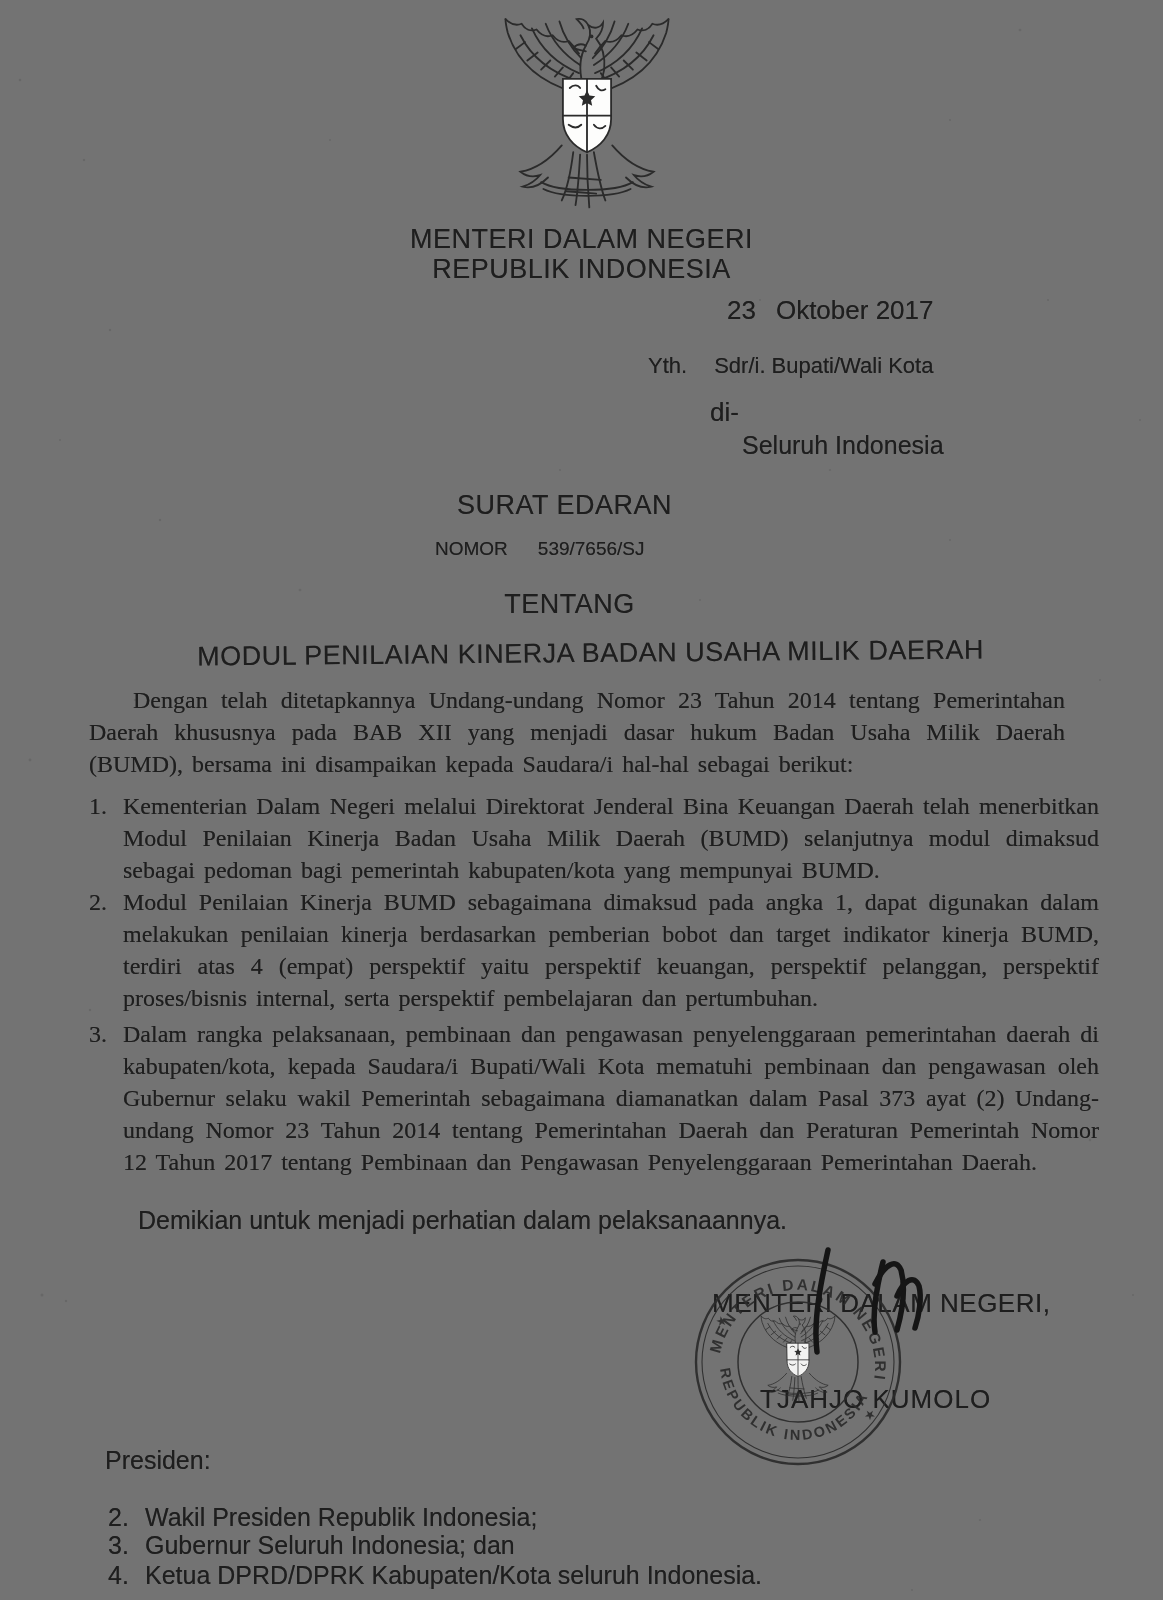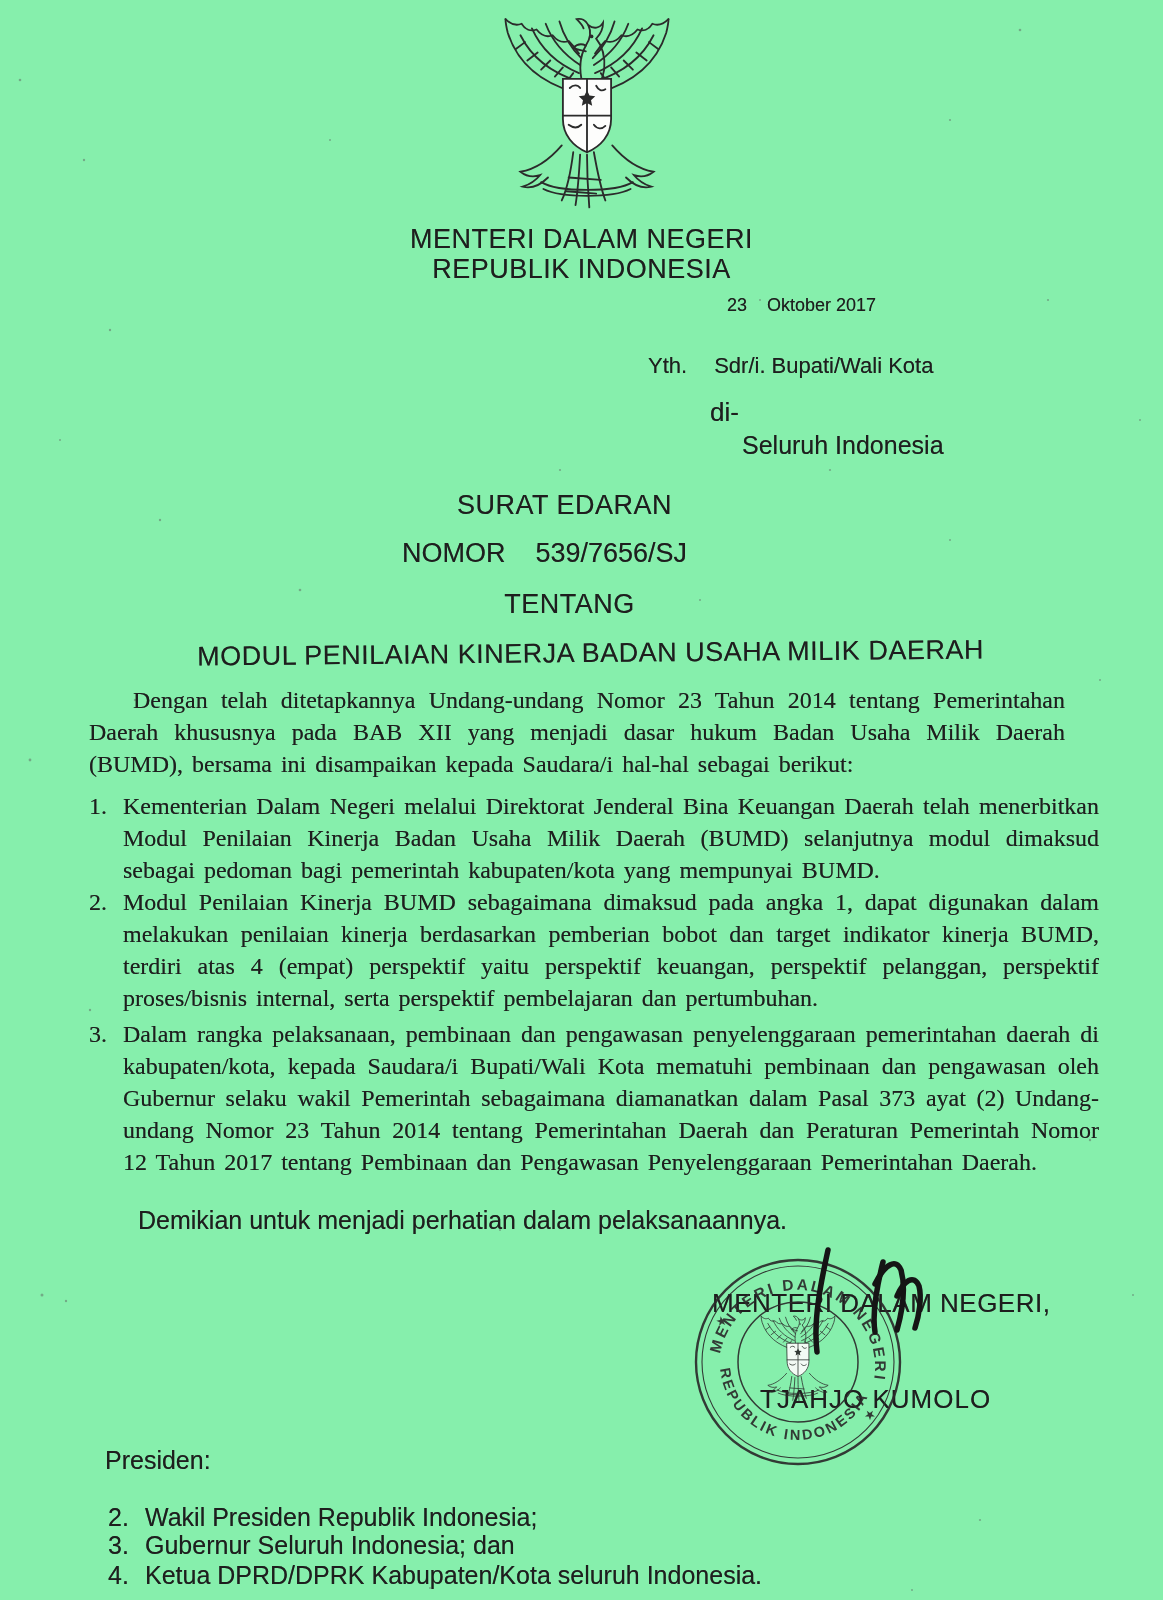--- a/index.html
+++ b/index.html
@@ -1,20 +1,20 @@
 <!DOCTYPE html>
 <html><head>
 <meta charset="utf-8">
 <style>
   html,body{margin:0;padding:0;background:#e8e8e8;}
   .page{
     position:relative;
     width:1163px;height:1600px;
     margin:0 auto;
-    background:#86efac;
+    background:#737373;
     overflow:hidden;
     font-family:"Liberation Sans", sans-serif;
     color:#1e1e1e;
     text-shadow:0 0 0.5px rgba(25,25,25,.55);
   }
   .abs{position:absolute;}
   .ctr{left:0;width:1163px;text-align:center;}
   .heading{font-size:27px;letter-spacing:.5px;white-space:nowrap;}
   .lh{font-size:27px;letter-spacing:.5px;line-height:30px;}
   .body-block{
@@ -119,32 +119,32 @@
 
   <svg class="abs" style="left:472px;top:10px" width="230" height="218" viewBox="0 0 200 190">
     <use href="#garuda"></use>
   </svg>
 
   <div class="abs ctr lh" style="top:224px">
     <div>MENTERI DALAM NEGERI</div>
     <div>REPUBLIK INDONESIA</div>
   </div>
 
-  <div class="abs" style="left:727px;top:295px;font-size:18px;white-space:nowrap">
+  <div class="abs" style="left:727px;top:295px;font-size:26px;white-space:nowrap">
     <span>23</span><span style="display:inline-block;width:20px"></span><span>Oktober 2017</span>
   </div>
 
   <div class="abs" style="left:648px;top:353px;font-size:22px;white-space:nowrap">
     <span>Yth.</span><span style="display:inline-block;width:27px"></span><span>Sdr/i. Bupati/Wali Kota</span>
   </div>
   <div class="abs" style="left:710px;top:397px;font-size:26px">di-</div>
   <div class="abs" style="left:742px;top:431px;font-size:25px;white-space:nowrap">Seluruh Indonesia</div>
 
   <div class="abs ctr heading" style="top:490px;transform:translateX(-17px)">SURAT EDARAN</div>
-  <div class="abs" style="left:402px;top:538px;font-size:27px;white-space:nowrap">
+  <div class="abs" style="left:435px;top:538px;font-size:19px;white-space:nowrap">
     <span>NOMOR</span><span style="display:inline-block;width:30px"></span><span>539/7656/SJ</span>
   </div>
   <div class="abs ctr heading" style="top:589px;transform:translateX(-12px)">TENTANG</div>
   <div class="abs ctr heading" style="top:638px;transform:translateX(9px) rotate(-0.5deg)">MODUL PENILAIAN KINERJA BADAN USAHA MILIK DAERAH</div>
 
   <div class="abs body-block" style="left:89px;top:684px;width:976px;text-indent:44px">Dengan telah ditetapkannya Undang-undang Nomor 23 Tahun 2014 tentang Pemerintahan Daerah khususnya pada BAB XII yang menjadi dasar hukum Badan Usaha Milik Daerah (BUMD), bersama ini disampaikan kepada Saudara/i hal-hal sebagai berikut:</div>
 
   <div class="abs body-block num-item" style="left:89px;top:790px;width:976px">
     <span class="num">1.</span>
     <span>Kementerian Dalam Negeri melalui Direktorat Jenderal Bina Keuangan Daerah telah menerbitkan Modul Penilaian Kinerja Badan Usaha Milik Daerah (BUMD) selanjutnya modul dimaksud sebagai pedoman bagi pemerintah kabupaten/kota yang mempunyai BUMD.</span>

